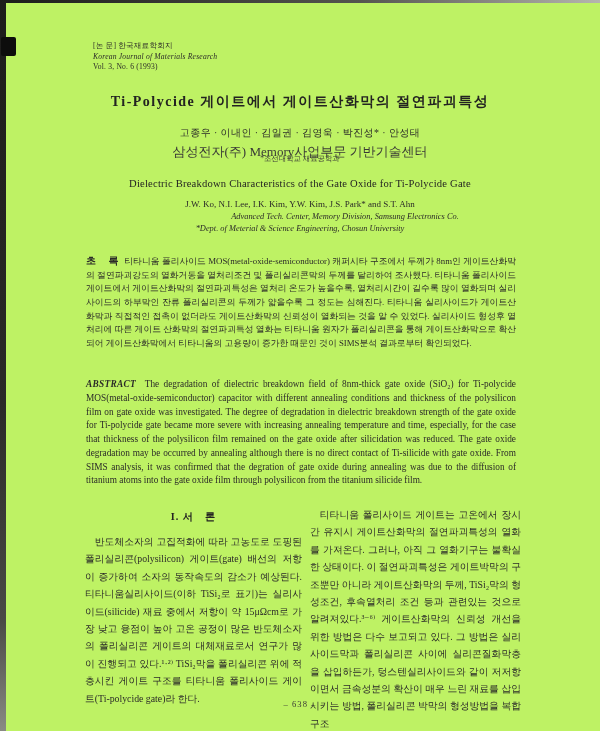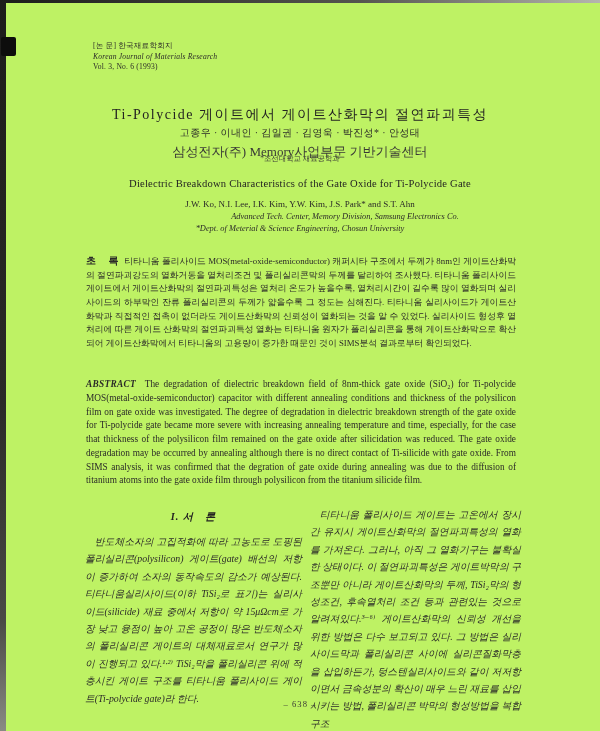--- a/index.html
+++ b/index.html
@@ -30,21 +30,21 @@
     background: #0d0d0c; border-radius: 2px;
   }
   .hdr {
     position: absolute; left: 93px; top: 41px;
     font-size: 7.6px; line-height: 10.5px; letter-spacing: 0.2px;
     white-space: nowrap;
   }
   .hdr .it { font-style: italic; }
   .center { position: absolute; left: 0; width: 600px; text-align: center; }
   .title-ko {
-    top: 106px; font-size: 14px; letter-spacing: 1.5px; font-weight: 400;
+    top: 93px; font-size: 14px; letter-spacing: 1.5px; font-weight: 700;
     color: #232321;
   }
   .authors-ko { top: 126px; font-size: 10px; letter-spacing: 0.4px; }
   .affil-ko-1 { top: 143px; font-size: 13px; color: #3a3a36; }
   .affil-ko-2 { top: 154px; font-size: 7.4px; color: #3a3a36; }
   .title-en { top: 178px; font-size: 10.6px; letter-spacing: 0.2px; color: #242422; }
   .authors-en { top: 199px; font-size: 9px; }
   .affil-en-1 { top: 212px; font-size: 8.4px; font-style: italic; padding-left: 45px; }
   .affil-en-2 { top: 224px; font-size: 8.4px; font-style: italic; }
   .abs-ko {
@@ -56,21 +56,21 @@
   .abs-en {
     position: absolute; left: 86px; top: 369px; width: 430px;
     font-size: 9.3px; line-height: 13.7px;
     text-align: justify;
   }
   .abs-en b { font-style: italic; letter-spacing: 0.3px; }
   .cols {
     position: absolute; left: 85px; top: 506px; width: 436px;
     display: flex; justify-content: space-between;
   }
-  .col { width: 215px; font-style: italic; }
+  .col { width: 215px; }
   .col-l { width: 217px; }
   .col-r { width: 211px; }
   .sec-head {
     text-align: center; font-weight: bold; font-size: 10.2px;
     margin: 4px 0 9px 0; letter-spacing: 1px; color: #232321;
   }
   .col p {
     margin: 0;
     font-size: 9.8px; line-height: 17.4px;
     text-align: justify; word-break: break-all;

